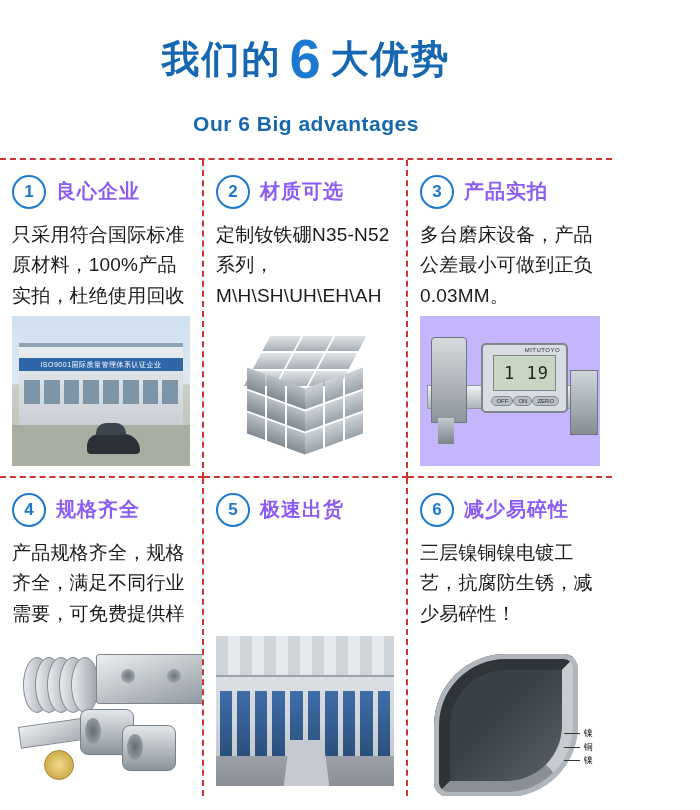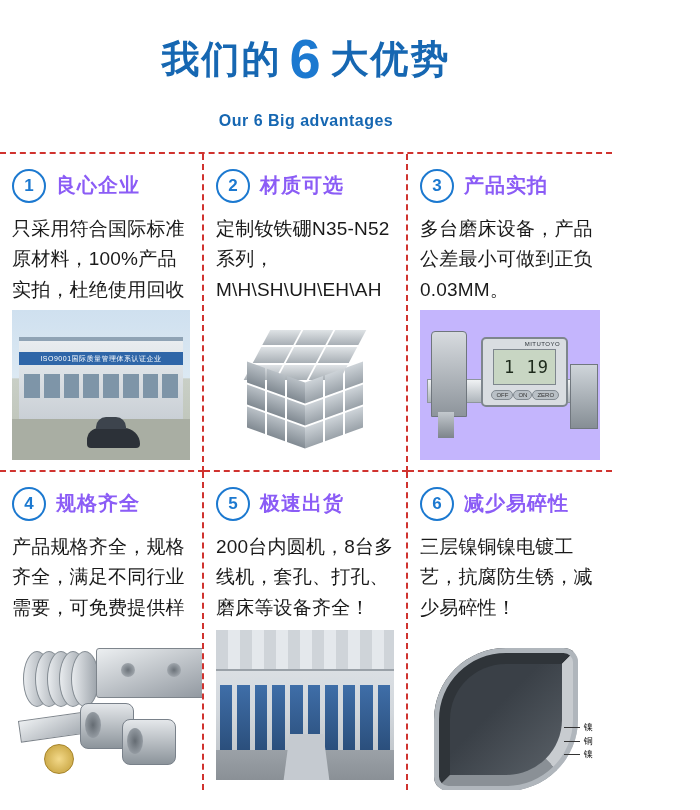--- a/index.html
+++ b/index.html
@@ -35,21 +35,21 @@
   }
   .title-main .big-num {
     font-size: 56px;
     color: #1c79d0;
     font-weight: bold;
     vertical-align: -6px;
     padding: 0 8px;
   }
   .title-sub {
     margin-top: 22px;
-    font-size: 16px;
+    font-size: 21px;
     font-weight: bold;
     color: #1667b2;
     letter-spacing: 0.5px;
   }
 
   
   .grid {
     margin-top: 22px;
     display: grid;
     grid-template-columns: repeat(3, 1fr);
@@ -639,21 +639,20 @@
           <div class="coin"></div>
         </div>
       </div>
     </div>
 
     <div class="cell col2 row2">
       <div class="cell-head">
         <div class="badge">5</div>
         <div class="cell-title">极速出货</div>
       </div>
-      <div class="cell-text">200台内圆机，8台多线机，套孔、打孔、磨床等设备齐全！</div>
       <div class="img-wrap">
         <div class="workshop">
           <div class="ws-roof"></div>
           <div class="ws-machines">
             <i></i>
               <i></i>
               <i></i>
               <i></i>
               <i></i>
               <i></i>

